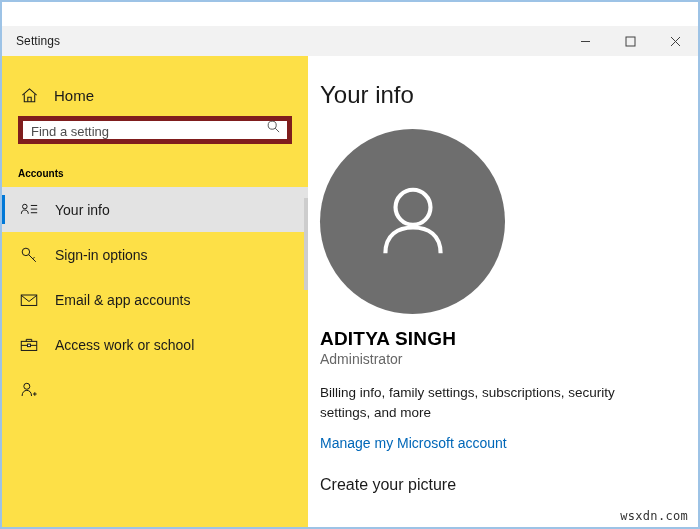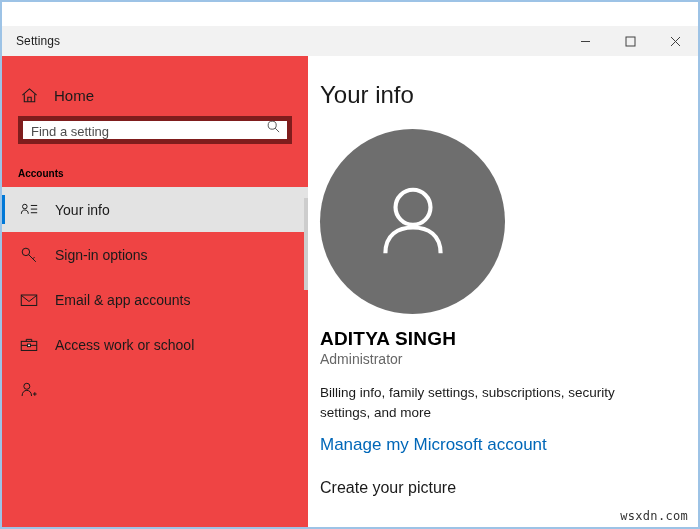--- a/index.html
+++ b/index.html
@@ -64,21 +64,21 @@
     flex: 1;
     display: flex;
     min-height: 0;
     position: relative;
   }
 
   
   .sidebar {
     width: 306px;
     min-width: 306px;
-    background: #ef4444;
+    background: #fde047;
     position: relative;
     overflow: hidden;
   }
   .sidebar-scrollbar {
     position: absolute;
     right: 0; top: 0;
     width: 4px;
     height: 100%;
     background: transparent;
   }
@@ -224,21 +224,21 @@
   }
   .user-desc {
     font-size: 13.5px;
     color: #1a1a1a;
     margin-top: 16px;
     line-height: 1.45;
     max-width: 320px;
   }
   .account-link {
     display: inline-block;
-    font-size: 17px;
+    font-size: 14px;
     color: #0067b8;
     text-decoration: none;
     margin-top: 12px;
     cursor: pointer;
   }
   .subsection-title {
     font-size: 16px;
     color: #1a1a1a;
     margin-top: 24px;
   }

